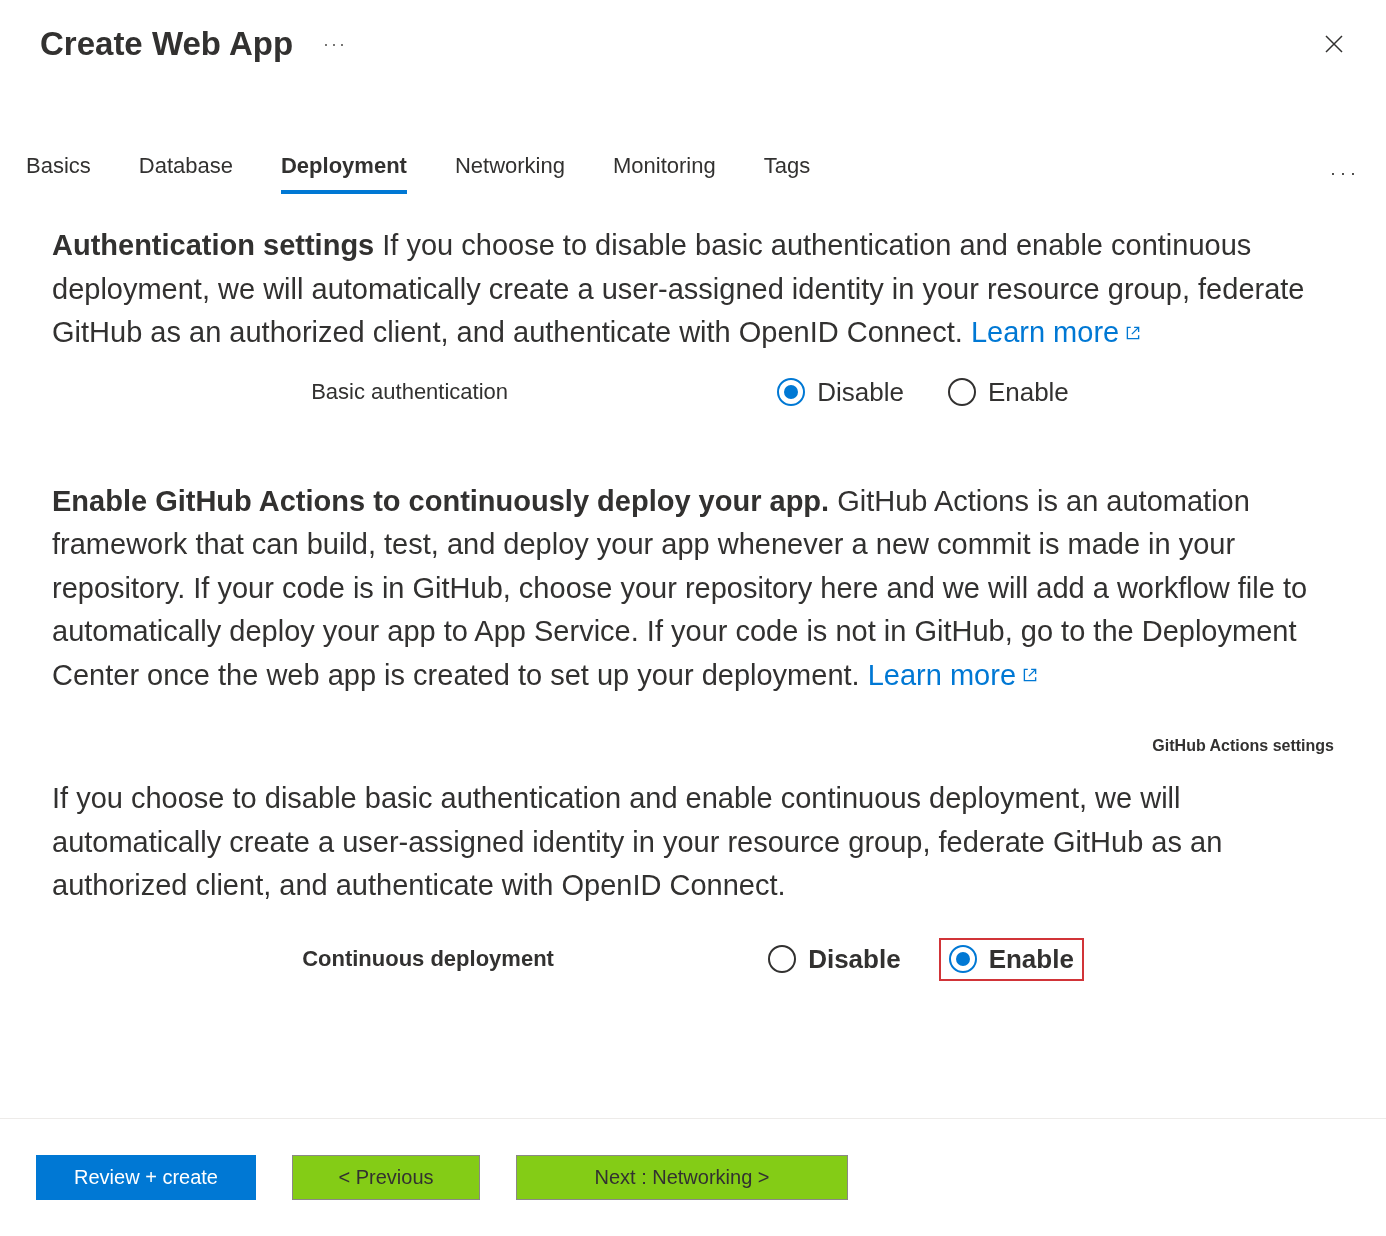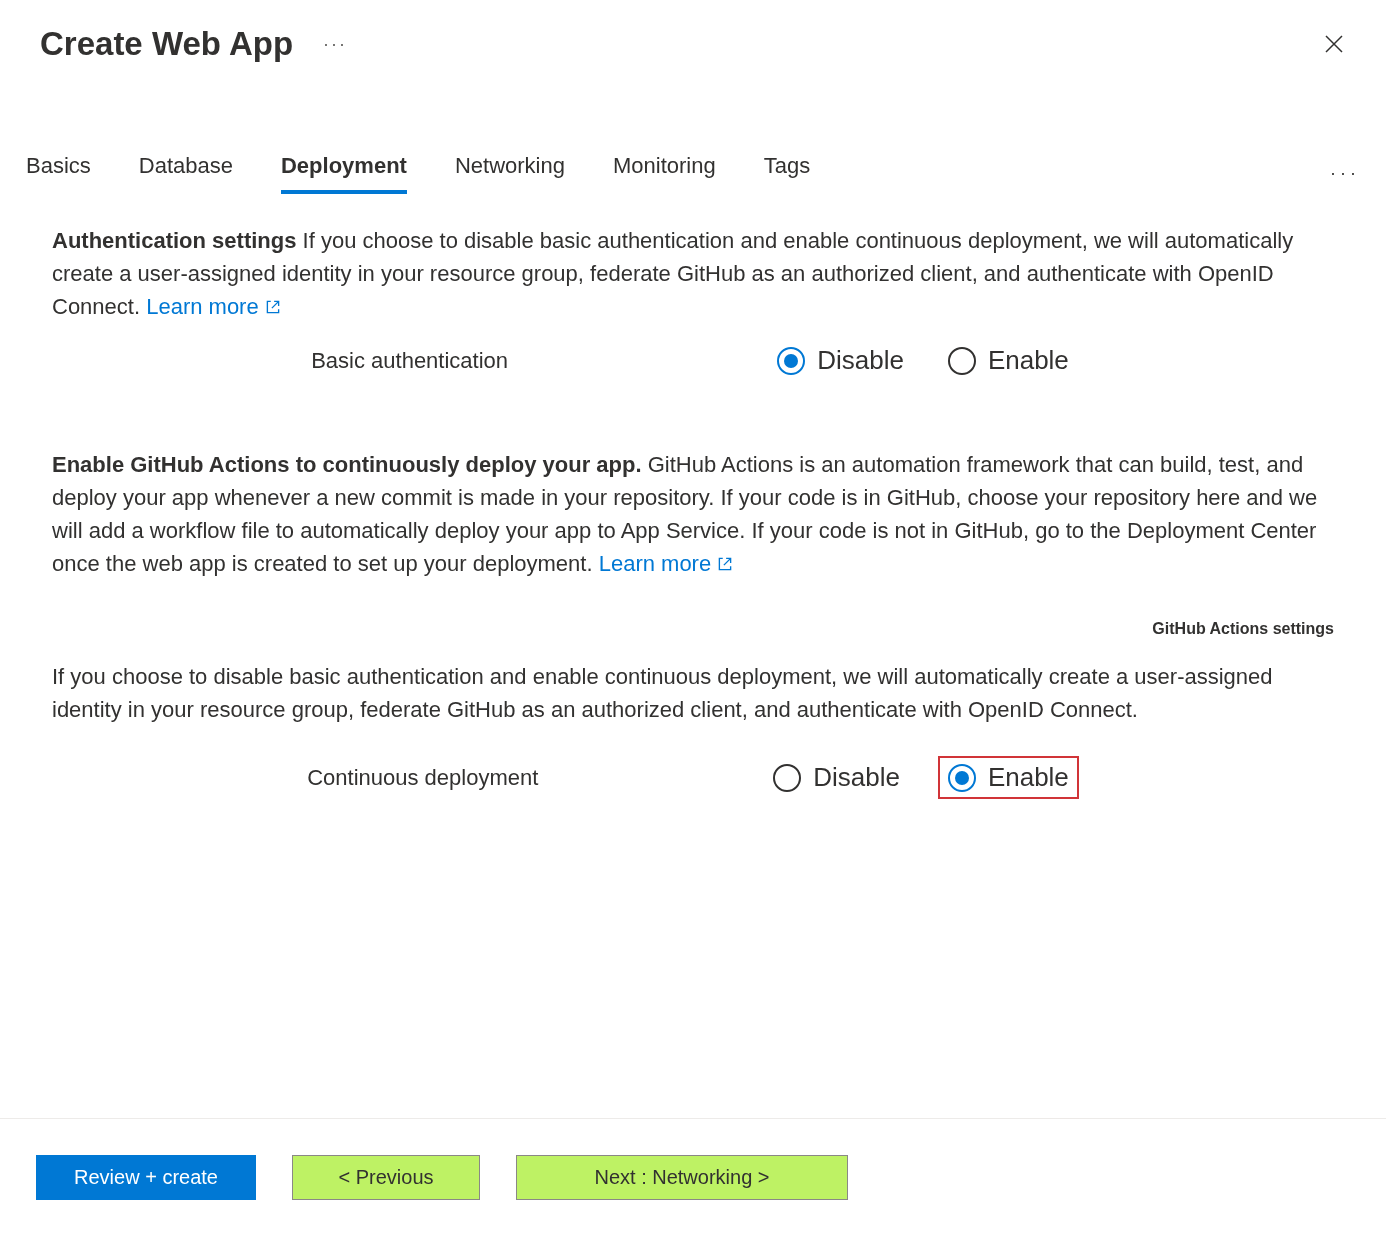--- a/index.html
+++ b/index.html
@@ -74,21 +74,21 @@
     .tabs-more {
       font-size: 18px;
       color: #323130;
       letter-spacing: 4px;
       cursor: pointer;
     }
     .content {
       padding: 30px 52px 20px 52px;
     }
     .section-text {
-      font-size: 22px;
+      font-size: 29px;
       line-height: 1.5;
       color: #323130;
       margin-bottom: 20px;
     }
     .section-text .bold {
       font-weight: 600;
     }
     .link {
       color: #0078d4;
       cursor: pointer;
@@ -168,21 +168,21 @@
       right: 0;
       border-top: 1px solid #edebe9;
       padding: 36px 36px;
       display: flex;
       gap: 36px;
     }
     .btn {
       font-size: 20px;
       padding: 10px 0;
       border: 1px solid #8a8886;
-      background: #bef264;
+      background: #84cc16;
       color: #323130;
       cursor: pointer;
       font-family: inherit;
     }
     .btn-primary {
       background: #0078d4;
       color: #ffffff;
       border-color: #0078d4;
       width: 220px;
     }
@@ -254,21 +254,21 @@
         <svg viewBox="0 0 16 16" fill="none" stroke="#0078d4" stroke-width="1.2">
           <path d="M6 3H3v10h10v-3M9 3h4v4M13 3L7 9"></path>
         </svg>
       </span>
   </p>
 
   <h3 class="subsection-title">GitHub Actions settings</h3>
 
   <p class="section-text">If you choose to disable basic authentication and enable continuous deployment, we will automatically create a user-assigned identity in your resource group, federate GitHub as an authorized client, and authenticate with OpenID Connect.</p>
 
-  <div class="form-row" style="margin-top:30px;">
+  <div class="form-row" style="margin-top:30px;font-weight:bold;">
     <div class="form-label">Continuous deployment</div>
     <div class="radio-group">
       <div class="radio-option">
         <div class="radio-circle"></div>
         <span class="radio-label">Disable</span>
       </div>
       <div class="radio-option highlighted">
         <div class="radio-circle selected">
           <div class="radio-inner"></div>
         </div>

